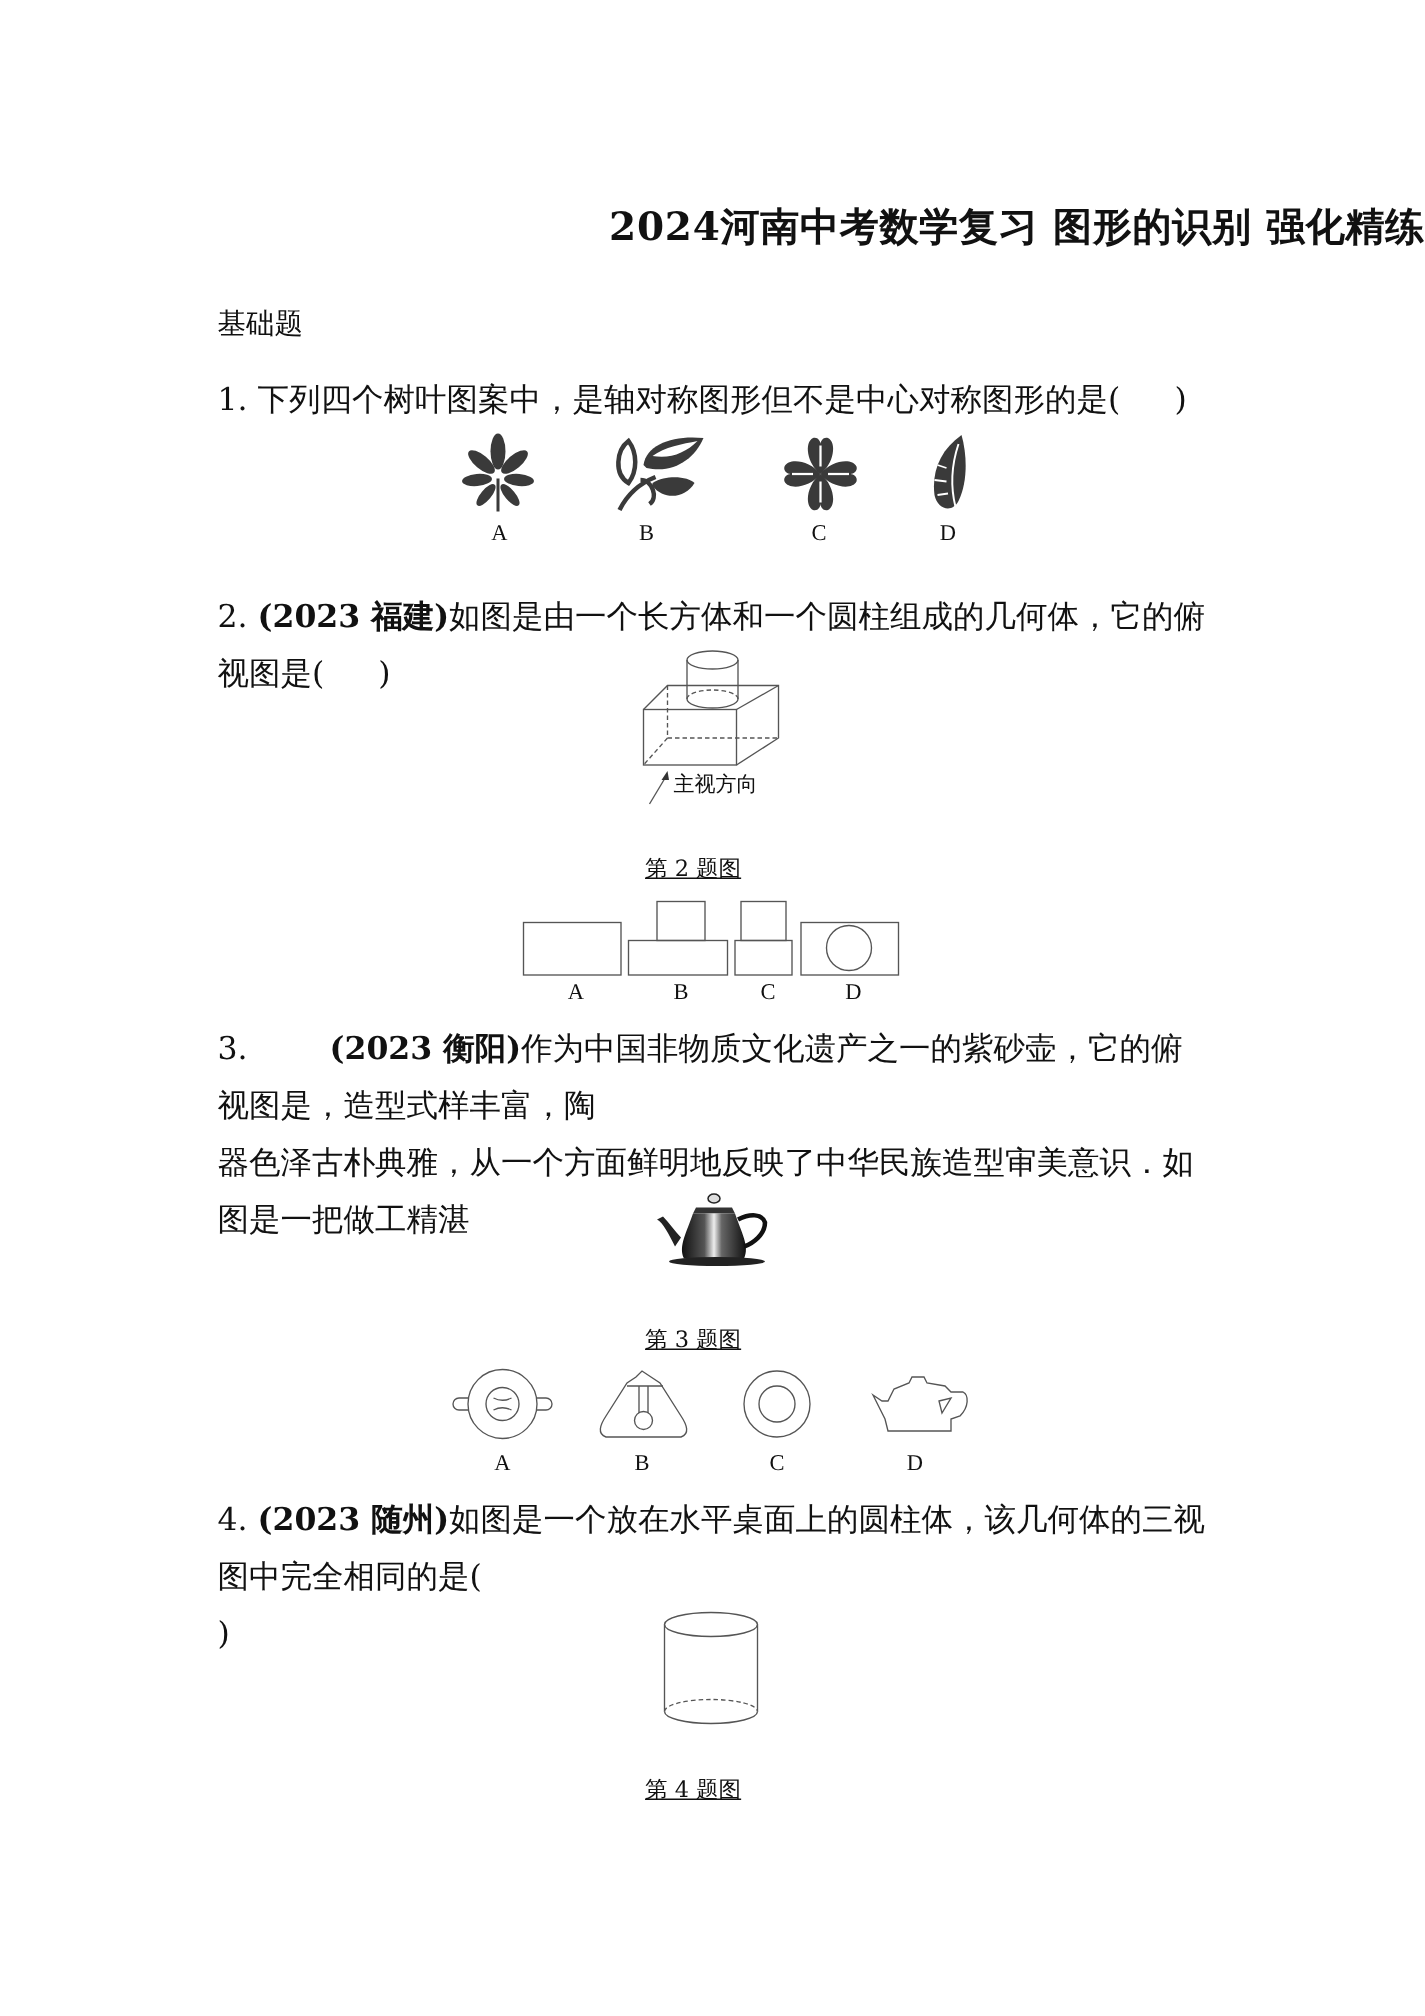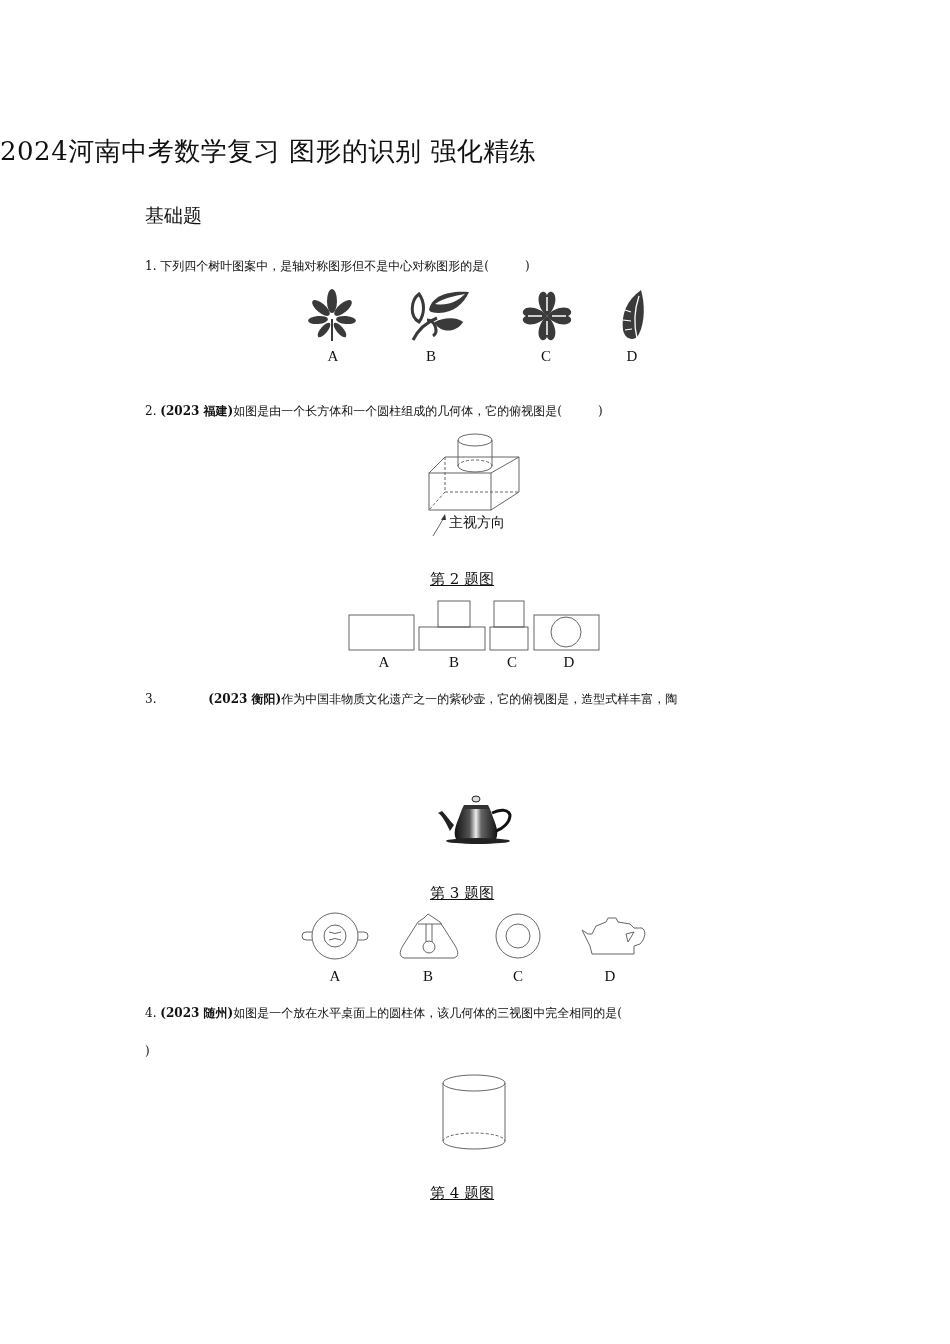--- a/index.html
+++ b/index.html
@@ -1,22 +1,22 @@
 <!DOCTYPE html>
 <html><head>
 <meta charset="utf-8">
 <style>
   html, body { margin:0; padding:0; background:#ffffff; }
   body { width:950px; height:1344px; position:relative; overflow:hidden;
          font-family:"DejaVu Serif","Liberation Serif",serif; color:#111; }
   .abs { position:absolute; }
-  .title { left:0; width:950px; top:134px; text-align:left; font-size:26px; font-weight:normal;
+  .title { left:0; width:950px; top:134px; text-align:right; font-size:26px; font-weight:bold;
            letter-spacing:0.5px; font-family:"DejaVu Serif","Liberation Serif",serif; }
   .section { left:145px; top:203px; font-size:19px; font-family:"DejaVu Sans","Liberation Sans",sans-serif; }
-  .q { left:145px; font-size:12px; line-height:38px; width:662px; }
+  .q { left:145px; font-size:21px; line-height:38px; width:662px; }
   .cap { font-size:15px; text-align:left;text-decoration:underline; }
   .lbl { font-size:15px; text-align:center; width:30px; font-family:"Liberation Serif","DejaVu Serif",serif; }
   svg { position:absolute; overflow:visible; }
   .paren { display:inline-block; width:36px; }
 </style>
 </head>
 <body>
 
 <div class="abs title">2024河南中考数学复习  图形的识别  强化精练</div>
 <div class="abs section">基础题</div>
@@ -114,20 +114,21 @@
   </g>
 </svg>
 <div class="abs lbl" style="left:369px;top:654px;">A</div>
 <div class="abs lbl" style="left:439px;top:654px;">B</div>
 <div class="abs lbl" style="left:497px;top:654px;">C</div>
 <div class="abs lbl" style="left:554px;top:654px;">D</div>
 
 <div class="abs q" style="top:680px;">
   <div><span>3.</span>
   <span style="font-weight:bold;margin-left:48px;">(2023 衡阳)</span><span>作为中国非物质文化遗产之一的紫砂壶，它的俯视图是，造型式样丰富，陶</span></div>
+  <div>器色泽古朴典雅，从一个方面鲜明地反映了中华民族造型审美意识．如图是一把做工精湛</div>
 </div>
 
 <svg style="left:436px;top:795px;" width="80" height="54" viewBox="0 0 80 54">
   <defs>
     <linearGradient id="pot" x1="0" x2="1">
       <stop offset="0" stop-color="#111"></stop>
         <stop offset="0.35" stop-color="#555"></stop>
       <stop offset="0.5" stop-color="#eee"></stop>
         <stop offset="0.62" stop-color="#666"></stop>
       <stop offset="1" stop-color="#111"></stop>

